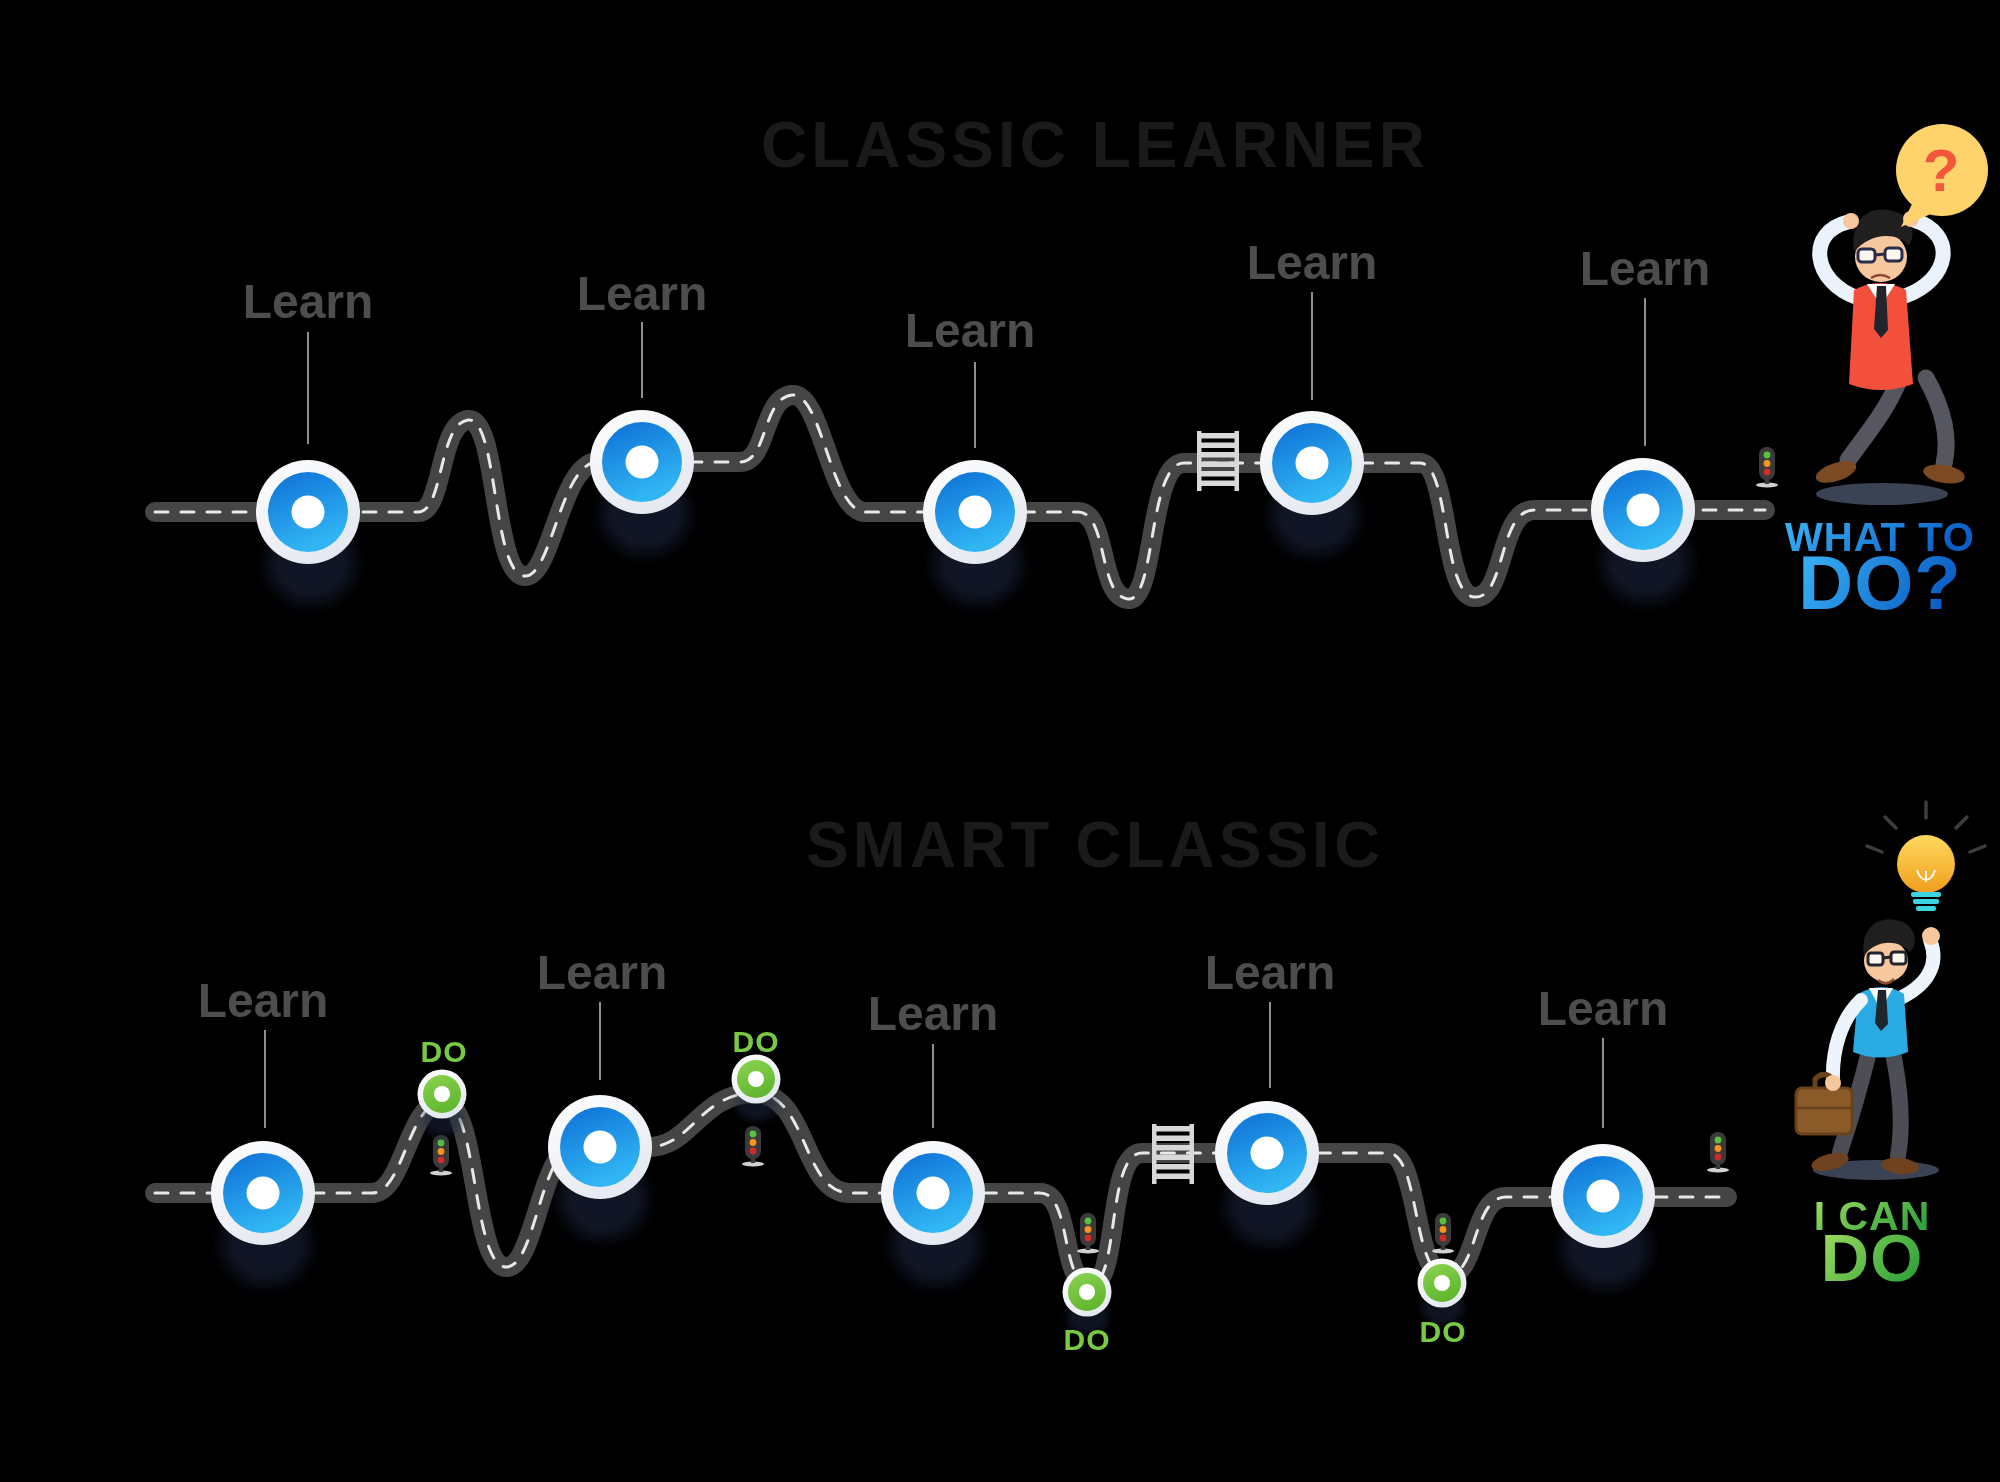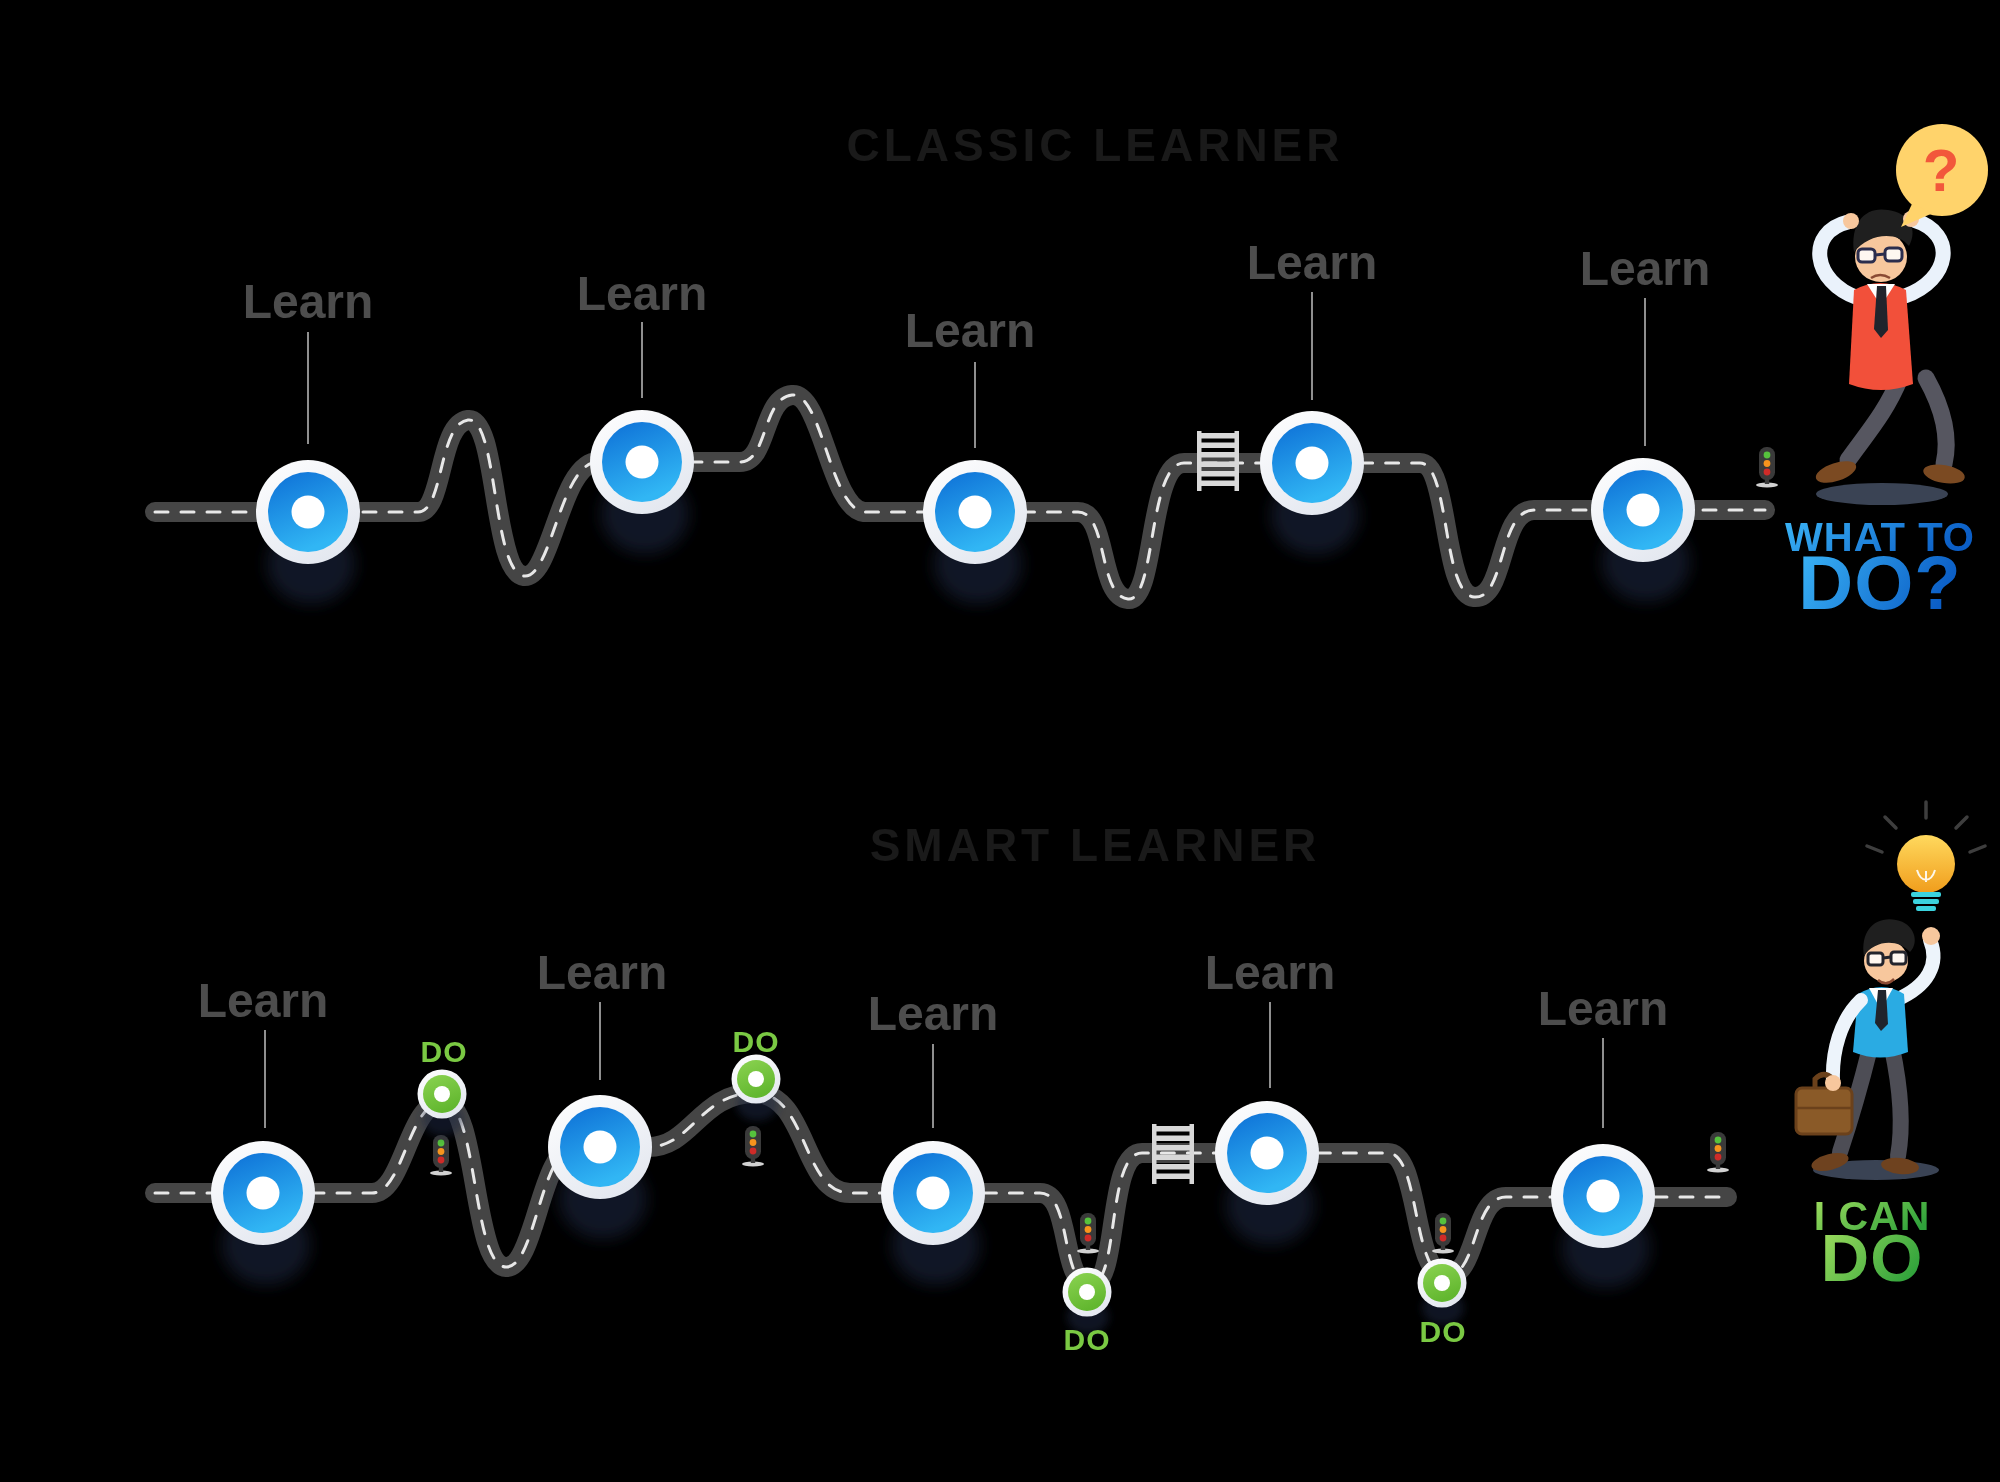--- a/index.html
+++ b/index.html
@@ -1,20 +1,20 @@
 <!DOCTYPE html>
 <html><head>
 <meta charset="utf-8">
 <style>
   html,body{margin:0;padding:0;background:#000;}
   #canvas{position:relative;width:2000px;height:1482px;background:#000;overflow:hidden;
           font-family:"Liberation Sans","DejaVu Sans",sans-serif;}
   #scene{position:absolute;left:0;top:0;}
   .abs{position:absolute;transform:translate(-50%,-50%);white-space:nowrap;}
-  .title{font-size:46px;font-weight:800;letter-spacing:4px;color:#1a1a1a;}
+  .title{font-size:64px;font-weight:800;letter-spacing:4px;color:#1a1a1a;}
   .learn-label{font-size:48px;font-weight:600;color:#4d4d4d;}
   .do-label{font-size:30px;font-weight:700;letter-spacing:1px;color:#7ac943;}
 </style>
 </head>
 <body>
 
 <div id="canvas">
 
 <svg id="scene" width="2000" height="1482" viewBox="0 0 2000 1482">
   <defs>
@@ -206,21 +206,21 @@
     <rect x="1891" y="952" width="15" height="12" rx="3" fill="rgba(255,255,255,0.85)" stroke="#23242c" stroke-width="3"></rect>
     <path d="M1883 958 L1891 957" stroke="#23242c" stroke-width="3"></path>
     <path d="M1878 980 Q1886 987 1894 979" stroke="#8a4a33" stroke-width="2.5" fill="none"></path>
   </g>
 
   <text x="1872" y="1230" text-anchor="middle" font-size="41" font-weight="800" letter-spacing="1" fill="url(#gTxtG)" font-family="Liberation Sans, DejaVu Sans, sans-serif">I CAN</text>
   <text x="1872" y="1281" text-anchor="middle" font-size="67" font-weight="800" letter-spacing="1" fill="url(#gTxtG)" font-family="Liberation Sans, DejaVu Sans, sans-serif">DO</text>
 </svg>
 
 <div class="abs title" style="left:1095px;top:145px;">CLASSIC LEARNER</div>
-<div class="abs title" style="left:1095px;top:845px;">SMART LEARNER</div>
+<div class="abs title" style="left:1095px;top:845px;">SMART CLASSIC</div>
 
 <div class="abs learn-label" style="left:308px;top:301px;">Learn</div>
 <div class="abs learn-label" style="left:642px;top:293px;">Learn</div>
 <div class="abs learn-label" style="left:970px;top:330px;">Learn</div>
 <div class="abs learn-label" style="left:1312px;top:262px;">Learn</div>
 <div class="abs learn-label" style="left:1645px;top:268px;">Learn</div>
 
 <div class="abs learn-label" style="left:263px;top:1000px;">Learn</div>
 <div class="abs learn-label" style="left:602px;top:972px;">Learn</div>
 <div class="abs learn-label" style="left:933px;top:1013px;">Learn</div>

